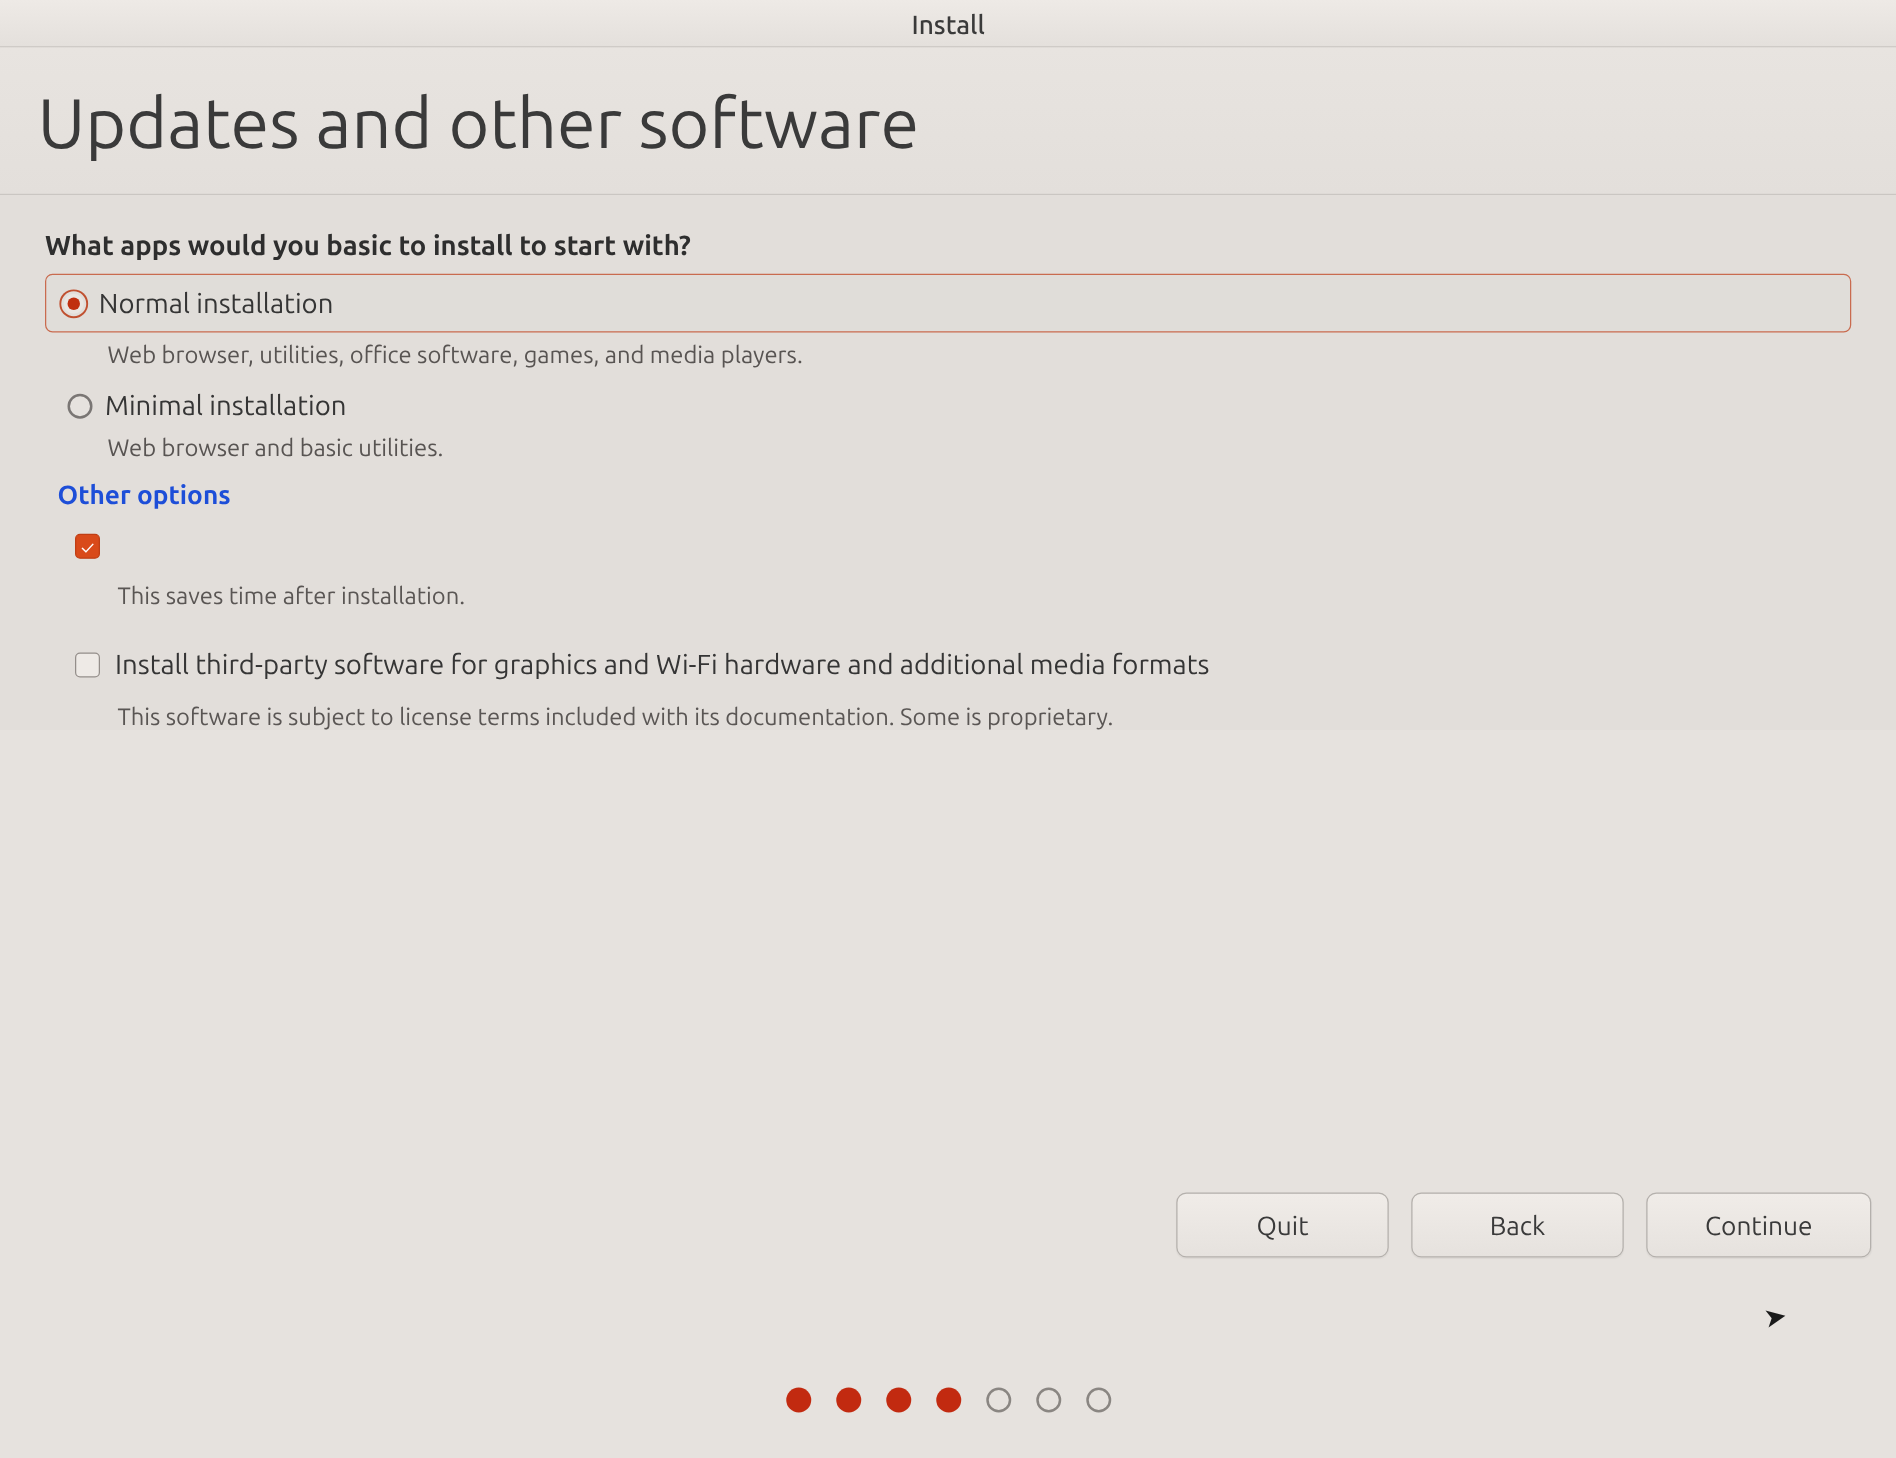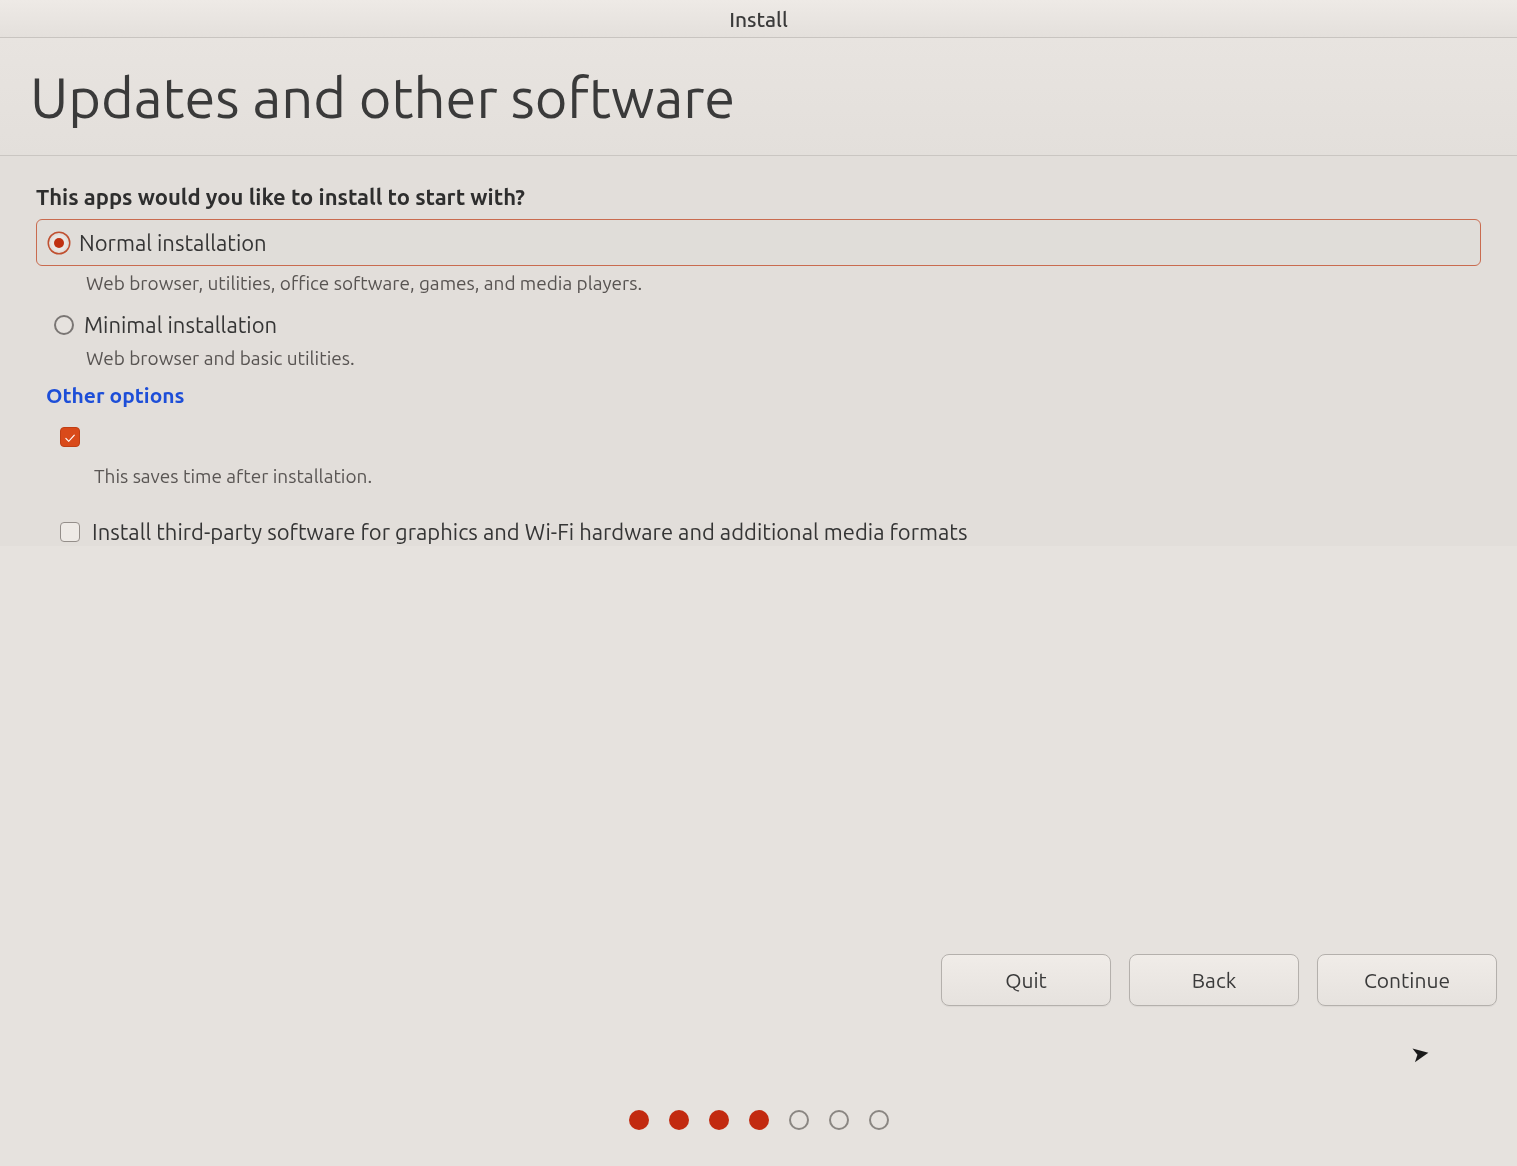--- a/index.html
+++ b/index.html
@@ -199,21 +199,21 @@
 <div class="titlebar">
   <span>Install</span>
 </div>
 
 <div class="header">
   <h1>Updates and other software</h1>
 </div>
 
 <div class="content">
 
-  <div class="section-title">This apps would you like to install to start with?</div>
+  <div class="section-title">What apps would you basic to install to start with?</div>
 
   <div class="option-box">
     <div class="radio-row">
       <span class="radio-outer selected">
         <span class="radio-inner"></span>
       </span>
       <span class="radio-label">Normal installation</span>
     </div>
   </div>
   <div class="radio-desc">Web browser, utilities, office software, games, and media players.</div>
@@ -230,20 +230,21 @@
     <span class="checkbox checked">
       <span class="checkmark">✓</span>
     </span>
   </div>
   <div class="check-desc">This saves time after installation.</div>
 
   <div class="check-row">
     <span class="checkbox"></span>
     <span class="check-label">Install third-party software for graphics and Wi-Fi hardware and additional media formats</span>
   </div>
+  <div class="check-desc">This software is subject to license terms included with its documentation. Some is proprietary.</div>
 
 </div>
 
 <div class="footer-buttons">
   <div class="btn">Quit</div>
   <div class="btn">Back</div>
   <div class="btn continue">Continue</div>
 </div>
 
 <div class="pager">

